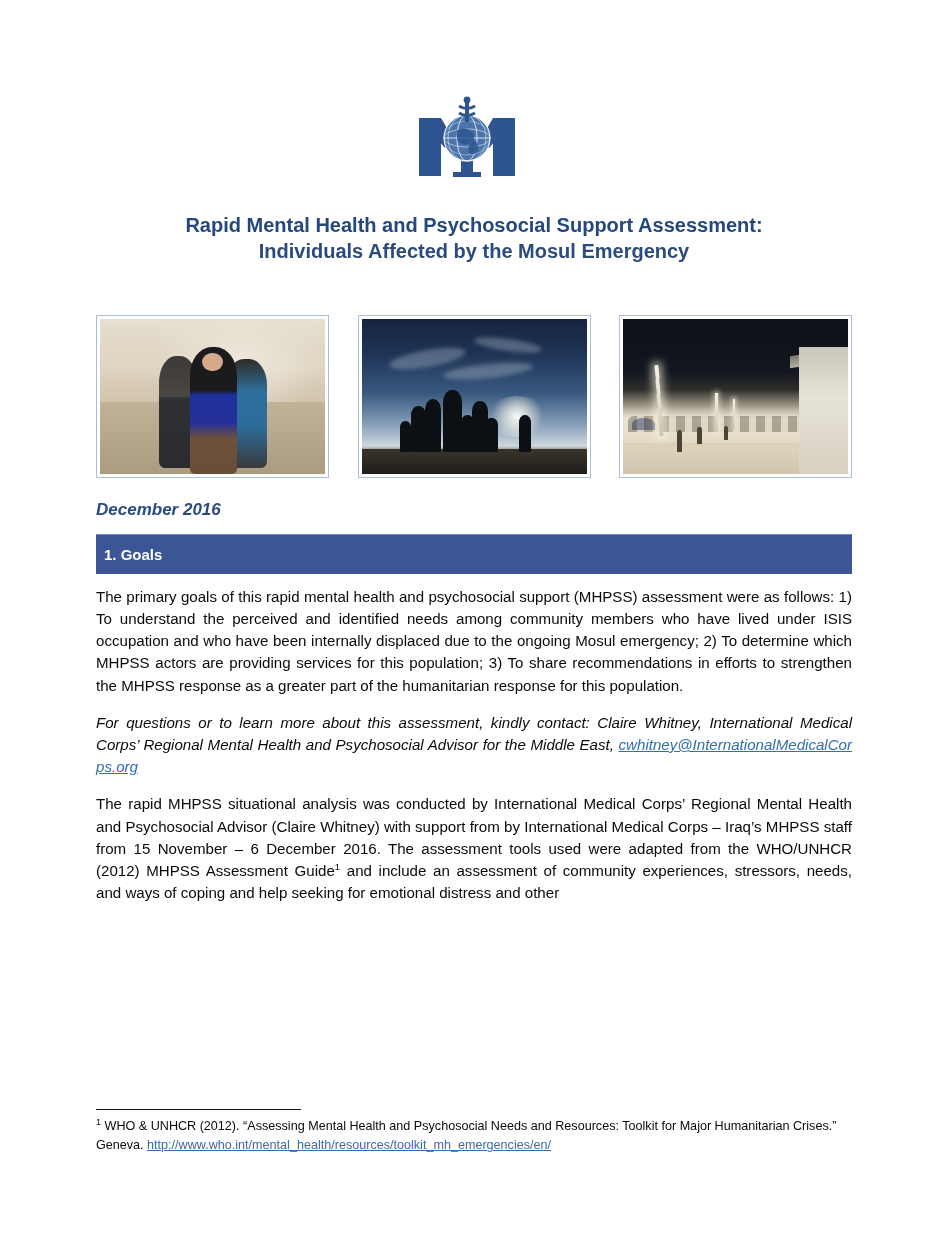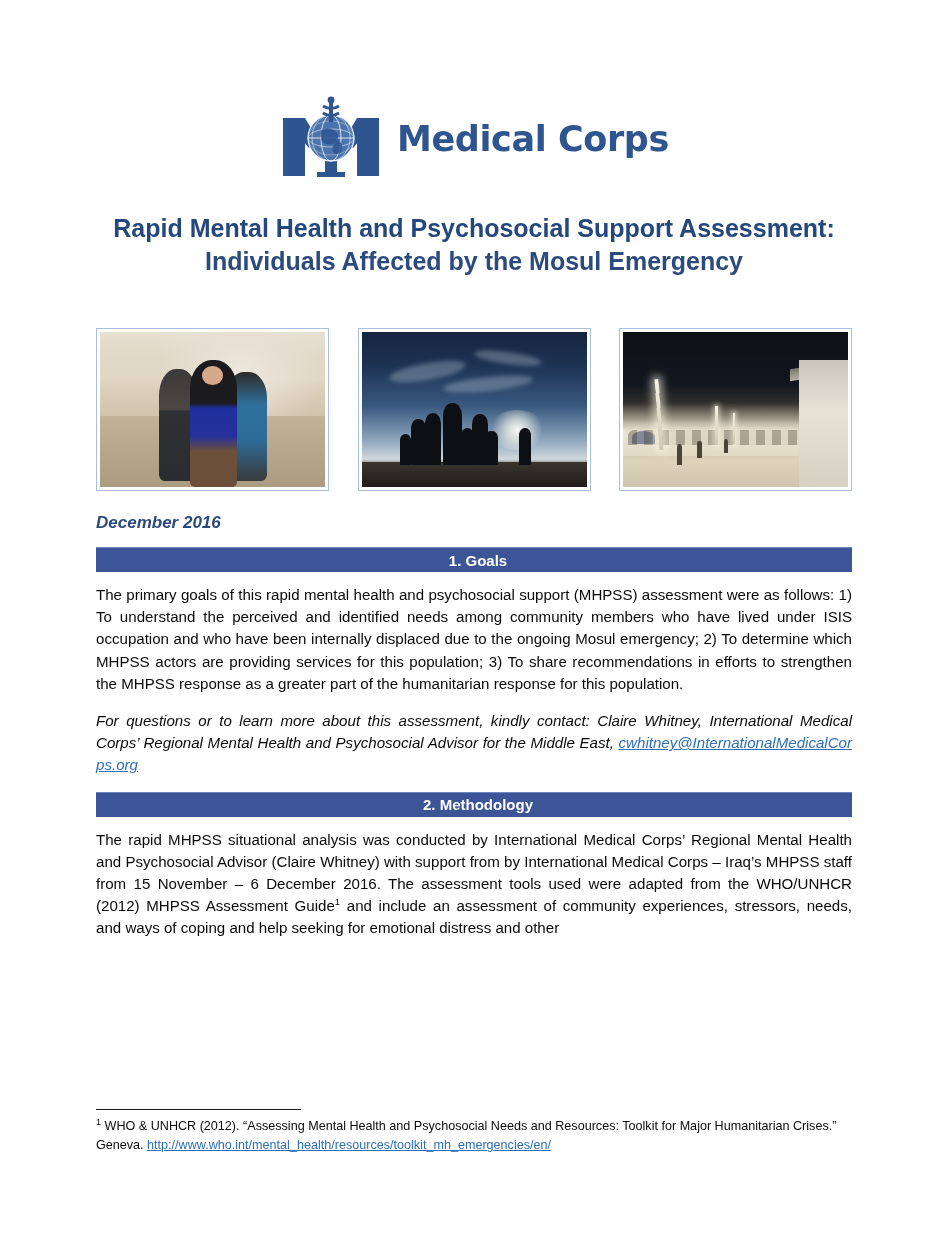--- a/index.html
+++ b/index.html
@@ -56,21 +56,21 @@
 
   
   .doc-title {
     margin-top: 30px;
     text-align: center;
     color: #2b4a7d;
     line-height: 1.32;
   }
   .doc-title .t-line {
     display: block;
-    font-size: 25px;
+    font-size: 20px;
   }
   .doc-title .t-line.bold {
     font-weight: bold;
     color: #24477e;
   }
 
   
   .photo-strip {
     margin-top: 50px;
     display: flex;
@@ -208,26 +208,25 @@
     font-weight: bold;
     font-size: 17px;
     color: #2b4a7d;
   }
 
   
   .section-bar {
     margin-top: 14px;
     background: #3b5597;
     border-top: 1px solid #6c86c2;
-    height: 25px;
+    height: 40px;
     display: flex;
     align-items: center;
     padding-left: 8px;
     box-sizing: border-box;
-    justify-content: center;
   }
   .section-bar .label {
     color: #ffffff;
     font-weight: bold;
     font-size: 15px;
   }
 
   
   .body-p {
     margin-top: 12px;
@@ -305,21 +304,20 @@
           <path d="M42 34 q8 -4 14 1 q5 4 2 9 q-4 6 -11 4 q-7 -2 -5 -14 Z" fill="#2e5590" opacity="0.85"></path>
           <path d="M58 44 q6 2 5 9 q-1 6 -7 5 q-4 -3 -2 -8 Z" fill="#2e5590" opacity="0.85"></path>
 
           <rect x="50" y="4" width="4" height="22" fill="#2e5590"></rect>
           <path d="M44 10 q8 5 16 0" fill="none" stroke="#2e5590" stroke-width="3"></path>
           <path d="M44 17 q8 5 16 0" fill="none" stroke="#2e5590" stroke-width="3"></path>
           <circle cx="52" cy="4" r="3.4" fill="#2e5590"></circle>
         </svg>
       </span>
       <span class="logo-words">
-        <span>Medical Corps</span>
       </span>
     </div>
   </div>
 
   <h1 class="doc-title">
     <span class="t-line bold">Rapid Mental Health and Psychosocial Support Assessment:</span>
     <span class="t-line">Individuals Affected by the Mosul Emergency</span>
   </h1>
 
   <div class="photo-strip">
@@ -374,23 +372,20 @@
   <div class="doc-date">December 2016</div>
 
   <div class="section-bar">
     <span class="label">1. Goals</span>
   </div>
 
   <p class="body-p">The primary goals of this rapid mental health and psychosocial support (MHPSS) assessment were as follows:  1) To understand the perceived and identified needs among community members who have lived under ISIS occupation and who have been internally displaced due to the ongoing Mosul emergency; 2) To determine which MHPSS actors are providing services for this population; 3) To share recommendations in efforts to strengthen the MHPSS response as a greater part of the humanitarian response for this population.</p>
 
   <p class="body-p italic"><span>For questions or to learn more about this assessment, kindly contact: Claire Whitney, International Medical Corps’ Regional Mental Health and Psychosocial Advisor for the Middle East, </span><a class="link" href="#">cwhitney@InternationalMedicalCorps.org</a></p>
 
-  <div class="section-bar">
-    <span class="label">2. Methodology</span>
-  </div>
 
   <p class="body-p"><span>The rapid MHPSS situational analysis was conducted by International Medical Corps’ Regional Mental Health and Psychosocial Advisor (Claire Whitney) with support from by International Medical Corps – Iraq’s MHPSS staff from 15 November – 6 December 2016. The assessment tools used were adapted from the WHO/UNHCR (2012) MHPSS Assessment Guide</span><sup class="fn">1</sup><span> and include an assessment of community experiences, stressors, needs, and ways of coping and help seeking for emotional distress and other</span></p>
 
   <div class="footnote-wrap">
     <div class="footnote-rule"></div>
     <div class="footnote"><sup>1</sup><span> WHO &amp; UNHCR (2012). “Assessing Mental Health and Psychosocial Needs and Resources: Toolkit for Major Humanitarian Crises.” Geneva. </span><a class="link" href="#">http://www.who.int/mental_health/resources/toolkit_mh_emergencies/en/</a></div>
   </div>
 
 </div>
 

